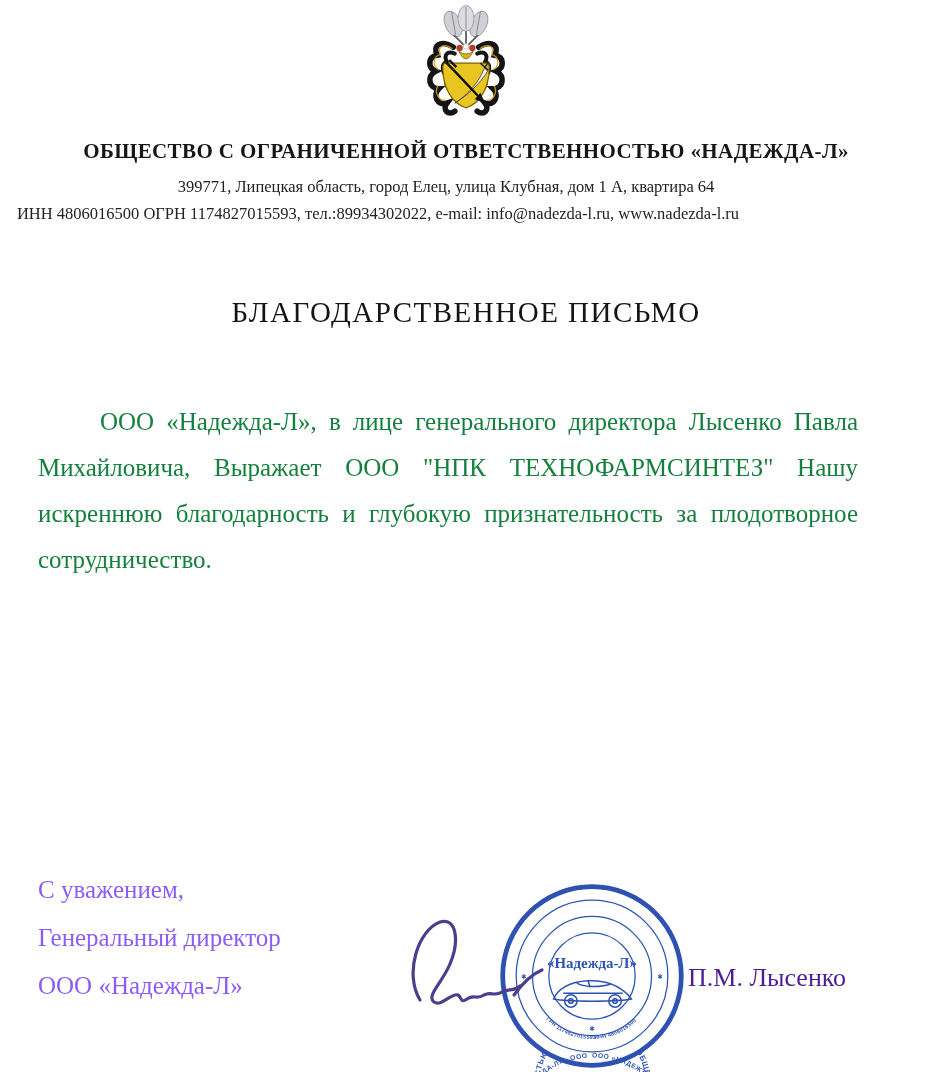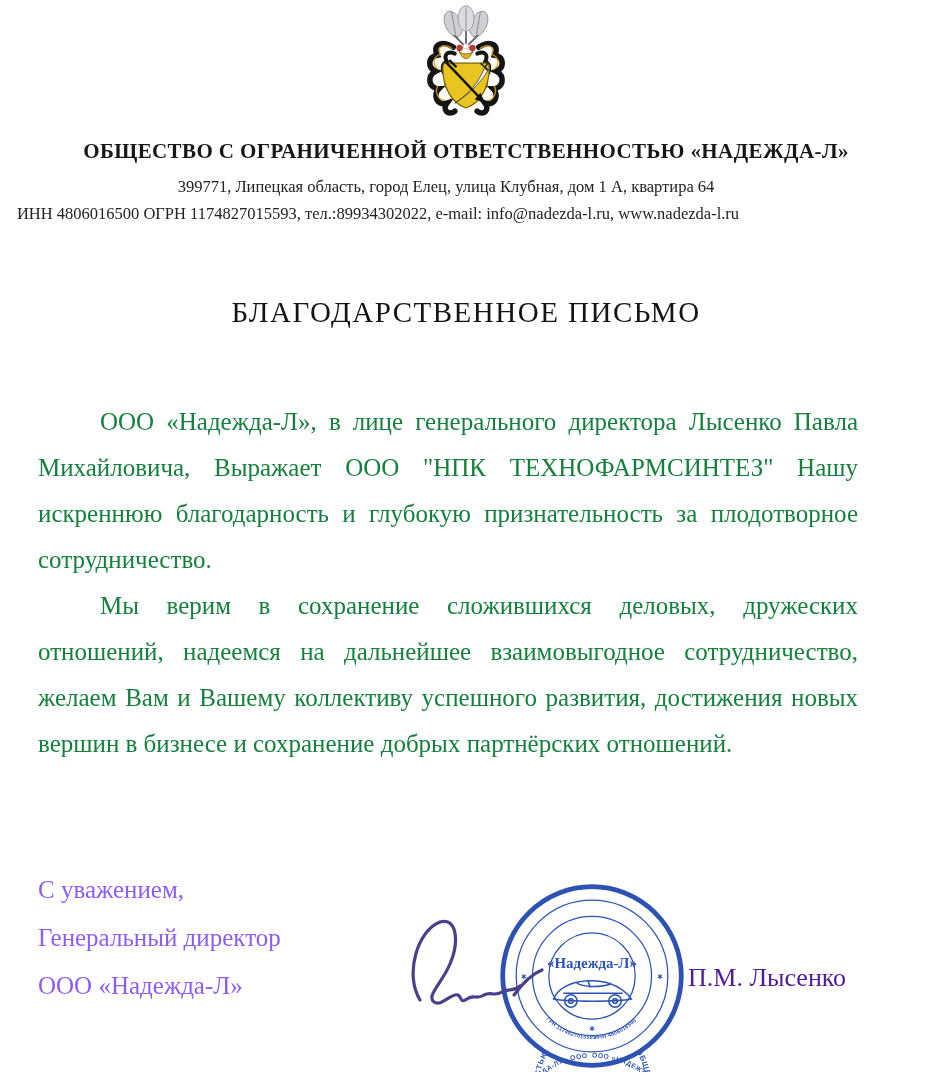--- a/index.html
+++ b/index.html
@@ -98,21 +98,20 @@
 </div>
 
 <div class="hdr-company">ОБЩЕСТВО С ОГРАНИЧЕННОЙ ОТВЕТСТВЕННОСТЬЮ «НАДЕЖДА-Л»</div>
 <div class="hdr-address">399771, Липецкая область, город Елец, улица Клубная, дом 1 А, квартира 64</div>
 <div class="hdr-requisites">ИНН 4806016500 ОГРН 1174827015593, тел.:89934302022, e-mail: info@nadezda-l.ru, www.nadezda-l.ru</div>
 
 <div class="letter-title">БЛАГОДАРСТВЕННОЕ ПИСЬМО</div>
 
 <div class="body-text">
   <p>ООО «Надежда-Л», в лице генерального директора Лысенко Павла Михайловича, Выражает ООО "НПК ТЕХНОФАРМСИНТЕЗ" Нашу искреннюю благодарность и глубокую признательность за плодотворное сотрудничество.</p>
-  <p>Мы верим в сохранение сложившихся деловых, дружеских отношений, надеемся на дальнейшее взаимовыгодное сотрудничество, желаем Вам и Вашему коллективу успешного развития, достижения новых вершин в бизнесе и сохранение добрых партнёрских отношений.</p>
 </div>
 
 <div class="closing">
   <div>С уважением,</div>
   <div>Генеральный директор</div>
   <div>ООО «Надежда-Л»</div>
 </div>
 
 <div class="signature">
   <svg viewBox="0 0 172 142">

